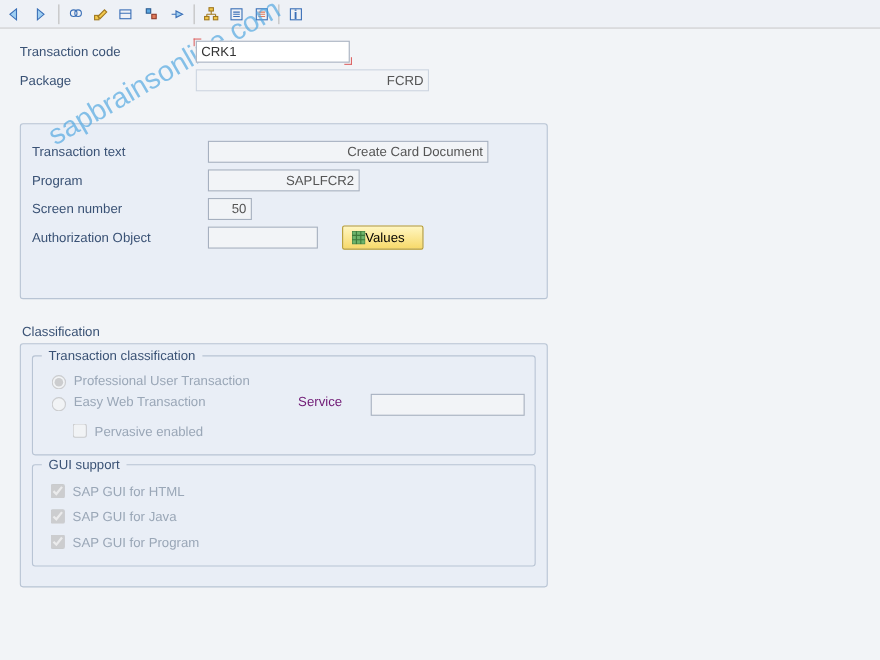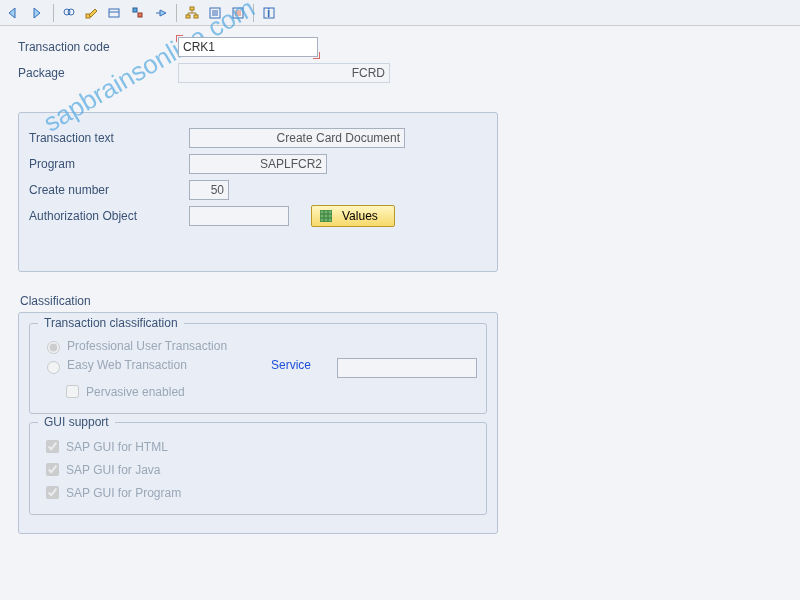--- a/index.html
+++ b/index.html
@@ -20,21 +20,21 @@
   .req-wrap::after { bottom:-2px; right:-2px; border-left:none; border-top:none; }
   .panel { border: 1px solid #b8c4d4; background: #e9eef6; margin-top: 28px; padding: 14px 10px 18px 10px; border-radius: 3px; }
   .checkbox-row { display: flex; align-items: center; gap: 4px; }
   .checkbox-row input { accent-color: #3a6fb7; }
   .checkbox-row label { color: #9aa7b7; }
   .group { border: 1px solid #b8c4d4; border-radius: 3px; margin-bottom: 8px; position: relative; padding: 10px 8px 8px 8px; background: #e9eef6; }
   .group-title { position: absolute; top: -8px; left: 8px; background: #e9eef6; padding: 0 6px; color: #3a5275; }
   .class-title { color: #3a5275; margin: 22px 0 4px 2px; }
   .radio-row { display: flex; align-items: center; gap: 4px; margin: 4px 0 4px 4px; }
   .radio-row label { color: #9aa7b7; }
-  .values-btn { display: inline-flex; align-items: center; gap: 10px; background: linear-gradient(#fff6c0,#f7d96a); border: 1px solid #b79a2a; height: 22px; padding: 0 16px 0 8px; cursor: pointer; border-radius: 2px; }
+  .values-btn { display: inline-flex; align-items: center; background: linear-gradient(#fff6c0,#f7d96a); border: 1px solid #b79a2a; height: 22px; padding: 0 16px 0 8px; cursor: pointer; border-radius: 2px; }
   .values-btn .icn { width:12px; height:12px; display:flex; align-items:center; justify-content:center; }
   .watermark { position: absolute; top: 50px; left: 30px; color: #4aa4e0; font-size: 26px; transform: rotate(-30deg); opacity: 0.65; pointer-events: none; font-weight: 500;}
 </style>
 </head>
 <body>
 
 <div class="main">
 
   <div class="toolbar">
     <div class="tbtn">
@@ -125,28 +125,28 @@
       </span>
     </div>
     <div class="row">
       <div class="lbl">Package</div>
       <input type="text" readonly="" style="width: 212px; border: 1px solid rgb(205, 213, 224);" value="FCRD">
     </div>
 
     <div class="panel" style="width:480px">
       <div class="row">
         <div class="lbl">Transaction text</div>
-        <input type="text" readonly="" style="width: 216px;" value="Create Card Document">
+        <input type="text" readonly="" style="width: 255px;" value="Create Card Document">
       </div>
       <div class="row">
         <div class="lbl">Program</div>
         <input type="text" readonly="" style="width: 138px;" value="SAPLFCR2">
       </div>
       <div class="row">
-        <div class="lbl">Create number</div>
+        <div class="lbl">Screen number</div>
         <input type="text" readonly="" style="width: 40px;" value="50">
       </div>
       <div class="row">
         <div class="lbl">Authorization Object</div>
         <input type="text" disabled="" style="width: 100px;" value="">
         <div style="width:22px"></div>
         <div class="values-btn">
           <span class="icn">
               <svg width="12" height="12">
                 <rect x="0" y="0" width="12" height="12" fill="#6db36b" stroke="#3d7a3b"></rect>
@@ -166,21 +166,21 @@
     <div class="panel" style="width:480px; margin-top:2px; padding:10px;">
       <div class="group">
         <div class="group-title">Transaction classification</div>
         <div class="radio-row">
           <input type="radio" checked="" disabled="" style="">
           <label>Professional User Transaction</label>
         </div>
         <div class="radio-row" style="align-items:flex-start;">
           <input type="radio" disabled="" style="">
           <label style="width:200px">Easy Web Transaction</label>
-          <span style="width:62px;color:#1d4ed8">Service</span>
+          <span style="width:62px;color:#701a75">Service</span>
           <input type="text" disabled="" style="width: 140px;" value="">
         </div>
         <div class="radio-row" style="margin-left:24px">
           <input type="checkbox" disabled="" style="">
           <label>Pervasive enabled</label>
         </div>
       </div>
 
       <div class="group">
         <div class="group-title">GUI support</div>

